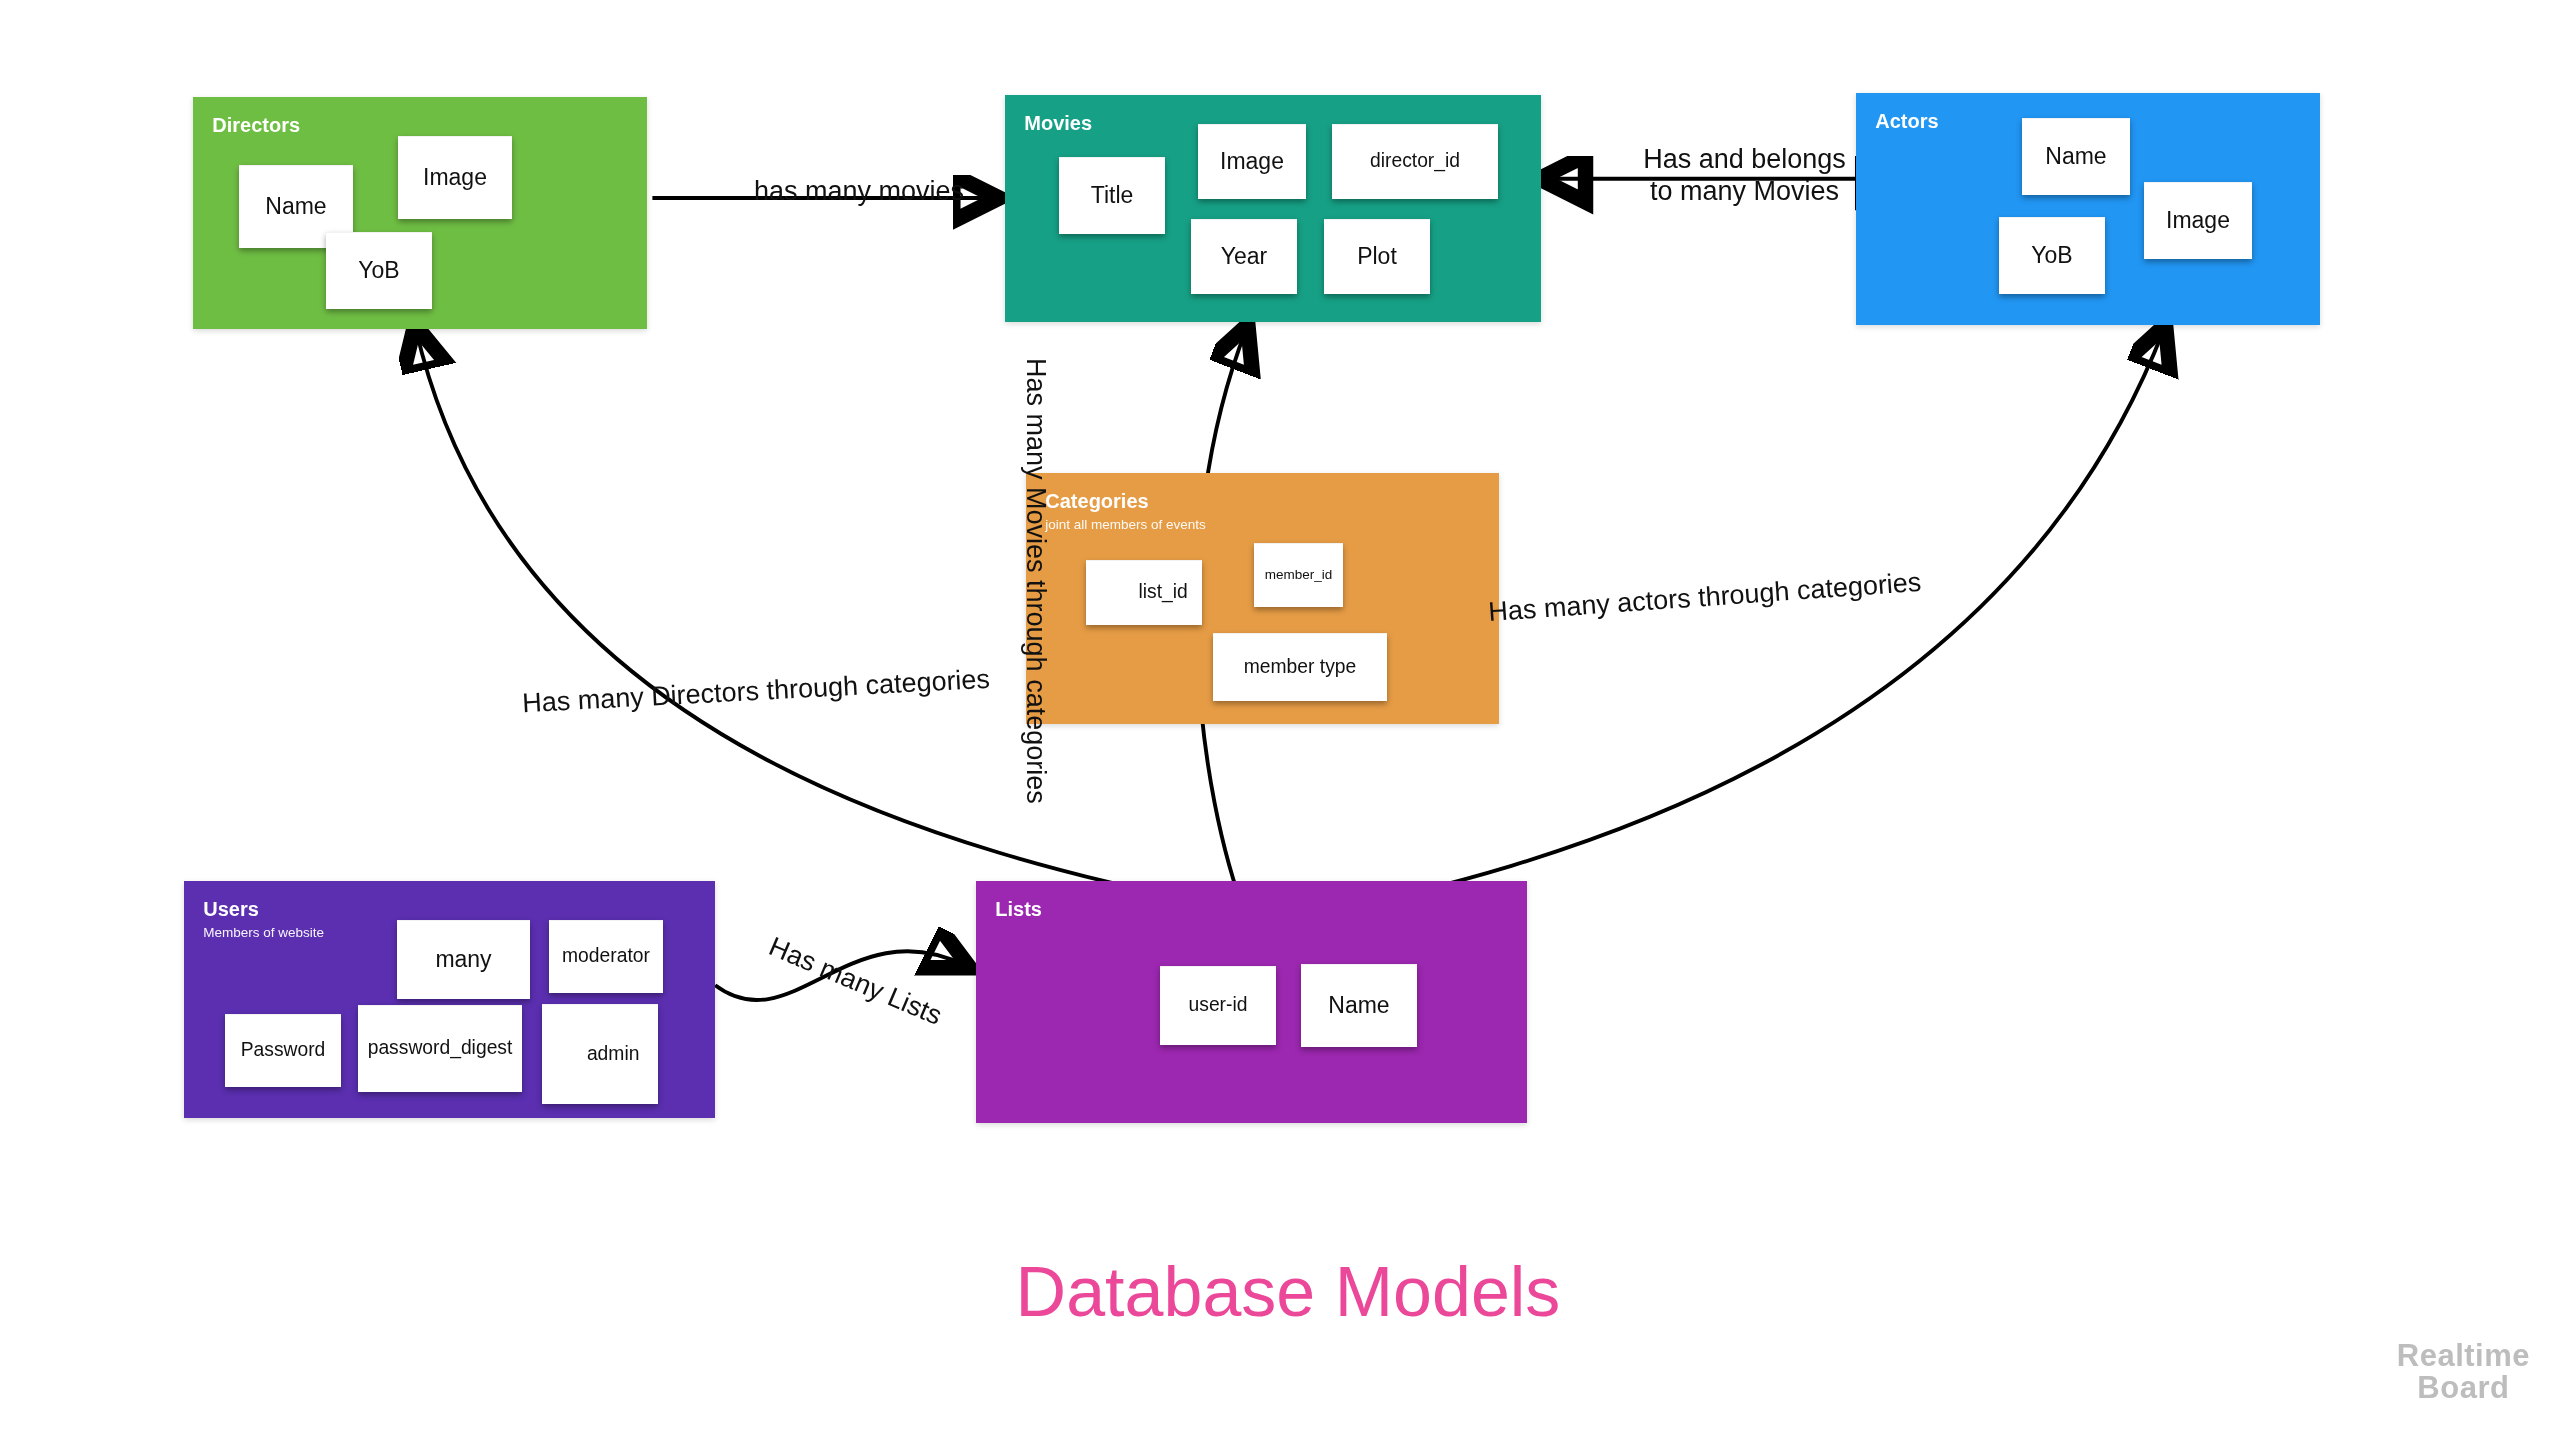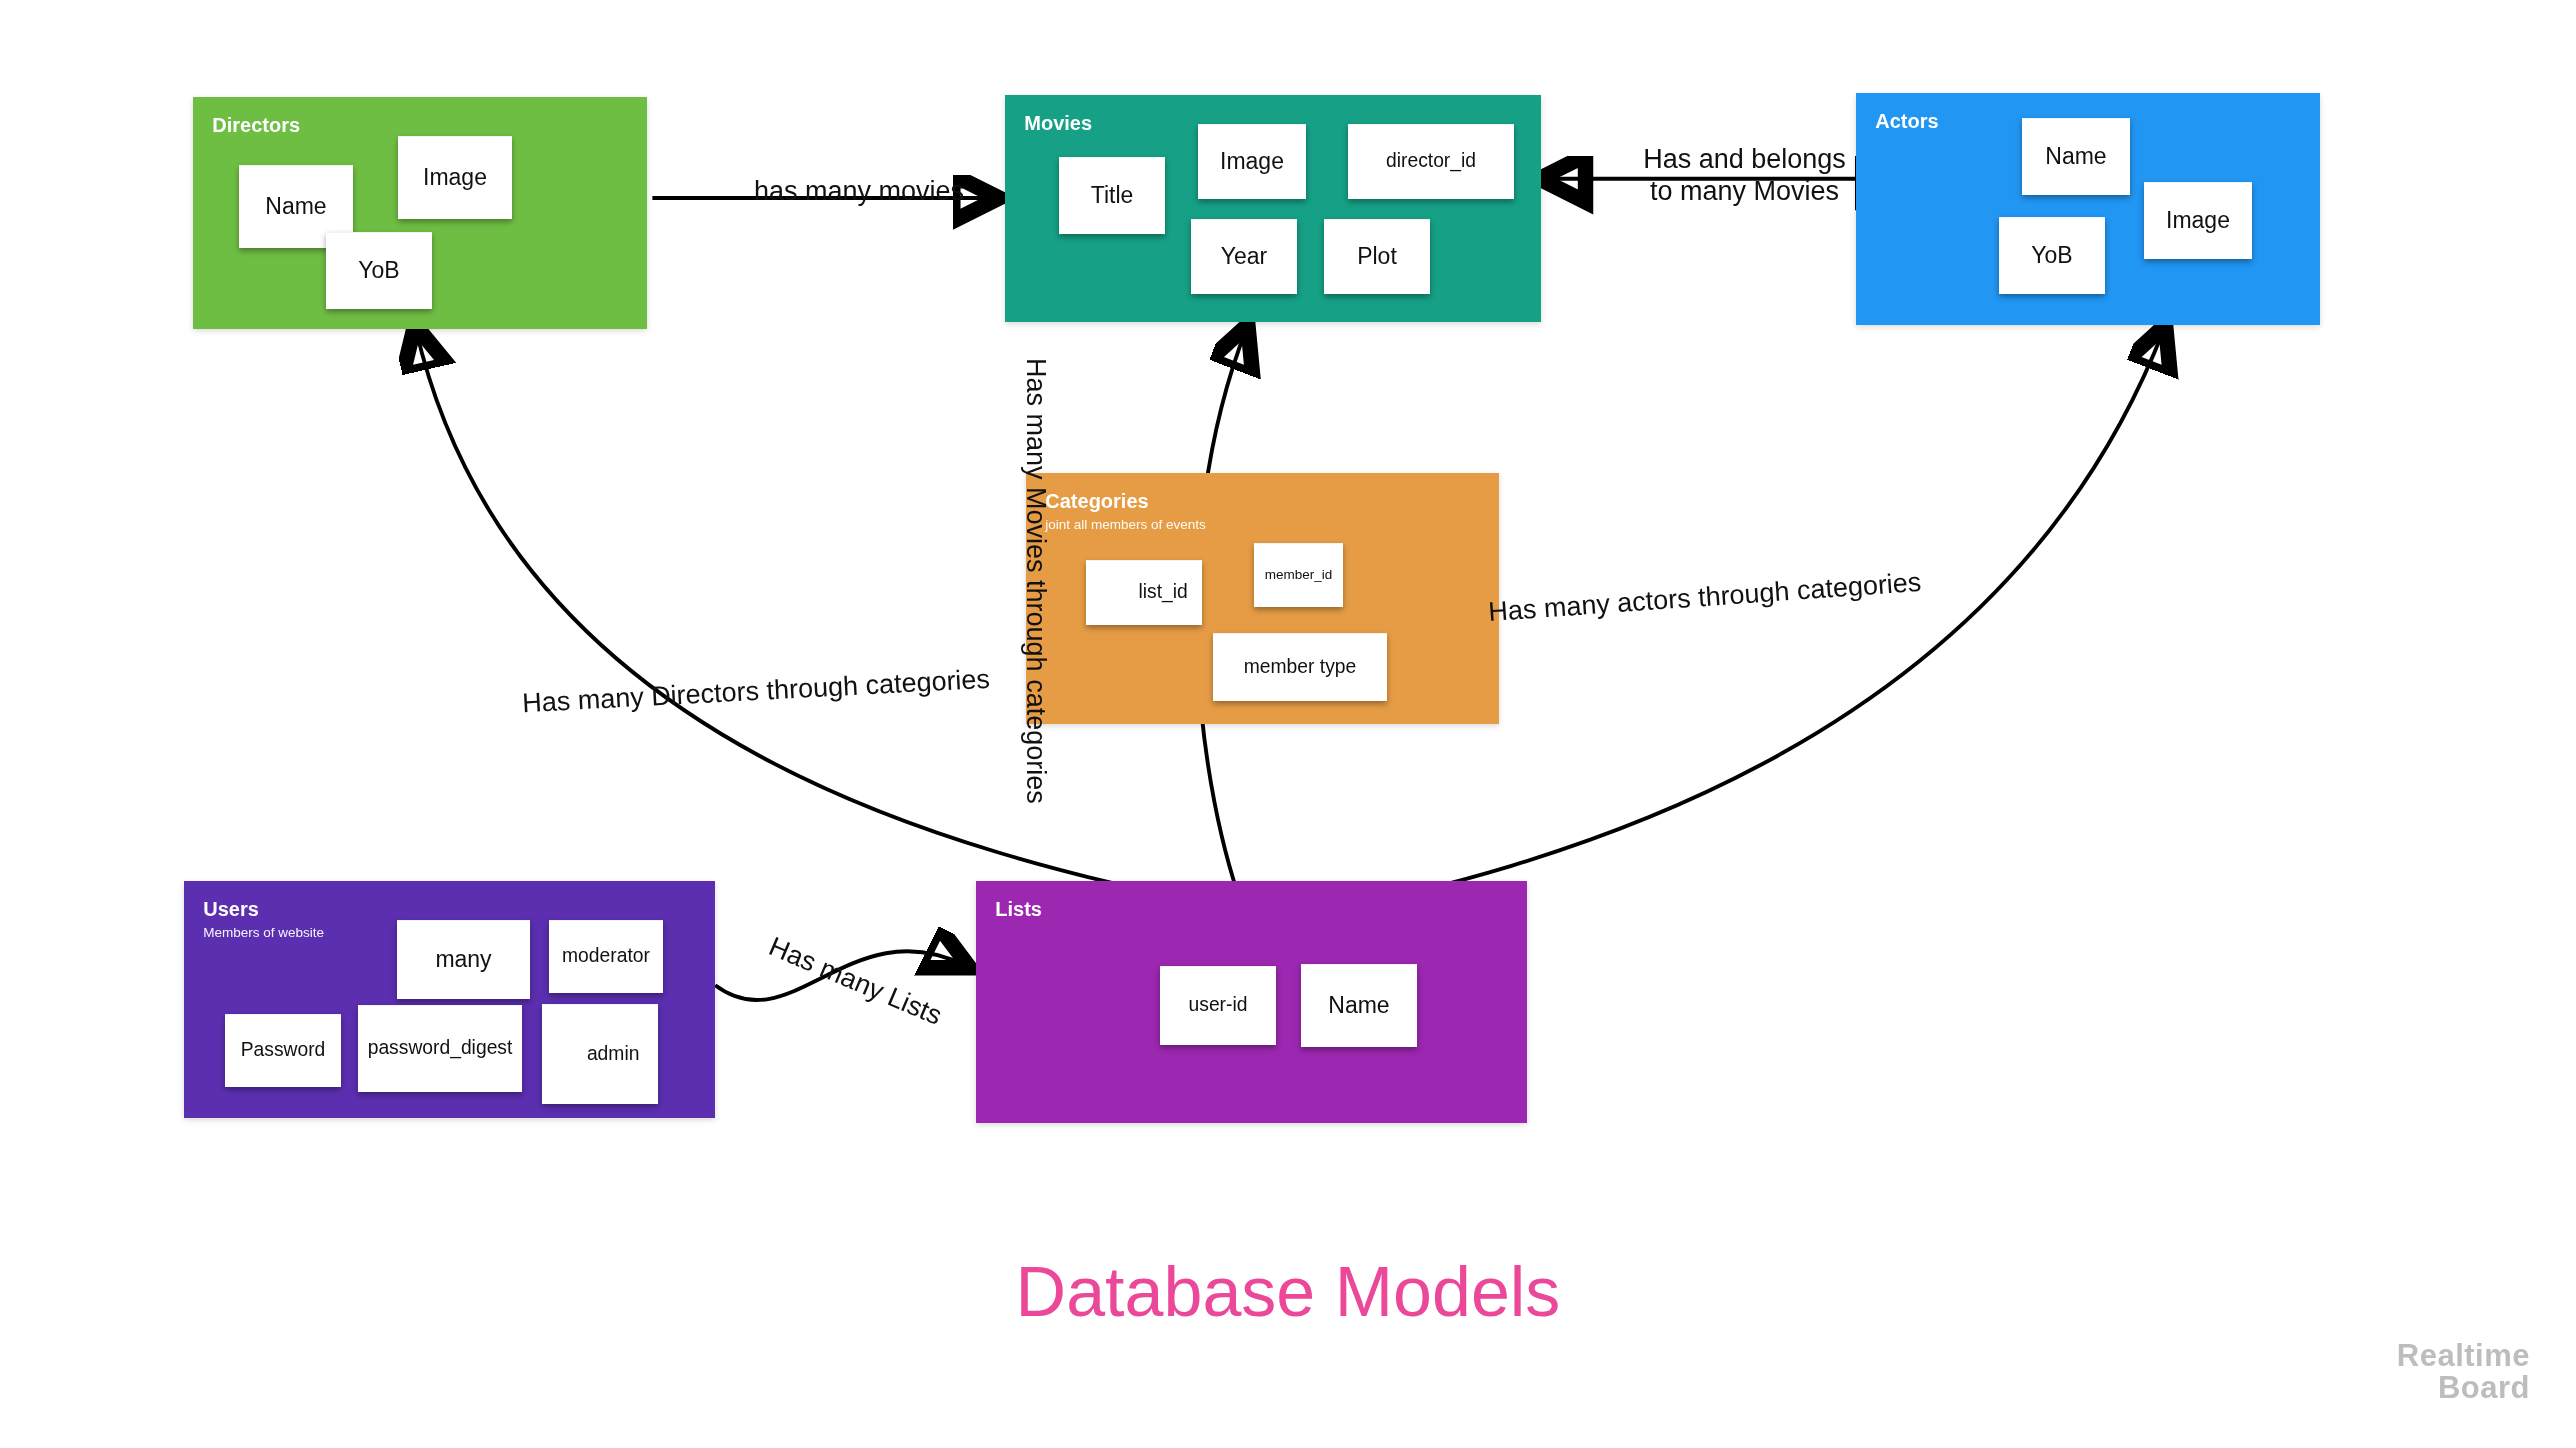--- a/index.html
+++ b/index.html
@@ -62,21 +62,21 @@
       font-weight: 400;
     }
     .watermark {
       position: absolute;
       right: 46px;
       bottom: 43px;
       color: #bdbdbd;
       font-weight: 700;
       line-height: 1.05;
       font-size: 31px;
-      text-align: right;
+      text-align: center;
       letter-spacing: 0.5px;
     }
     .arrow-layer {
       position: absolute; inset: 0; width: 2576px; height: 1448px;
       pointer-events: none;
     }
     .arrow-layer path { fill: none; stroke: #000; stroke-width: 4; }
     .arrow-head { fill: #000; }
   </style>
 </head>
@@ -111,21 +111,21 @@
     <div class="title">Directors</div>
     <div class="sticky" style="left:46px; top:68px; width:114px; height:83px;">Name</div>
     <div class="sticky" style="left:205px; top:39px; width:114px; height:83px;">Image</div>
     <div class="sticky" style="left:133px; top:135px; width:106px; height:77px;">YoB</div>
   </div>
 
   <div class="entity" style="left:1005px; top:95px; width:536px; height:227px; background:#16a085;">
     <div class="title">Movies</div>
     <div class="sticky" style="left:54px; top:62px; width:106px; height:77px;">Title</div>
     <div class="sticky" style="left:193px; top:29px; width:108px; height:75px;">Image</div>
-    <div class="sticky sm" style="left:327px; top:29px; width:166px; height:75px;margin-left:16px;">director_id</div>
+    <div class="sticky sm" style="left:327px; top:29px; width:166px; height:75px;">director_id</div>
     <div class="sticky" style="left:186px; top:124px; width:106px; height:75px;">Year</div>
     <div class="sticky" style="left:319px; top:124px; width:106px; height:75px;">Plot</div>
   </div>
 
   <div class="entity" style="left:1844px; top:93px; width:464px; height:232px; background:#2196f3;margin-left:12px;">
     <div class="title">Actors</div>
     <div class="sticky" style="left:166px; top:25px; width:108px; height:77px;">Name</div>
     <div class="sticky" style="left:288px; top:89px; width:108px; height:77px;">Image</div>
     <div class="sticky" style="left:143px; top:124px; width:106px; height:77px;">YoB</div>
   </div>

